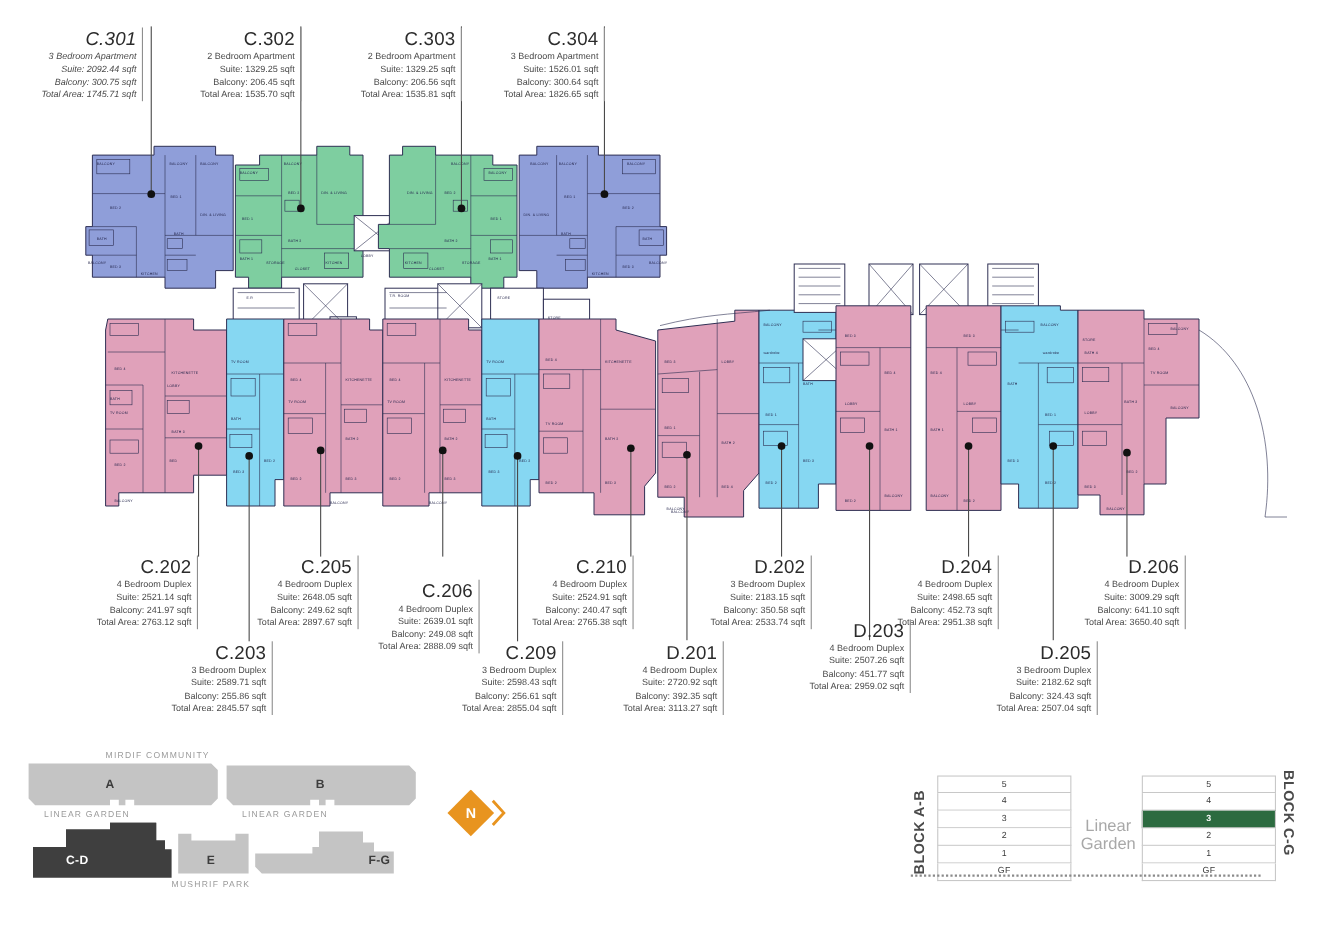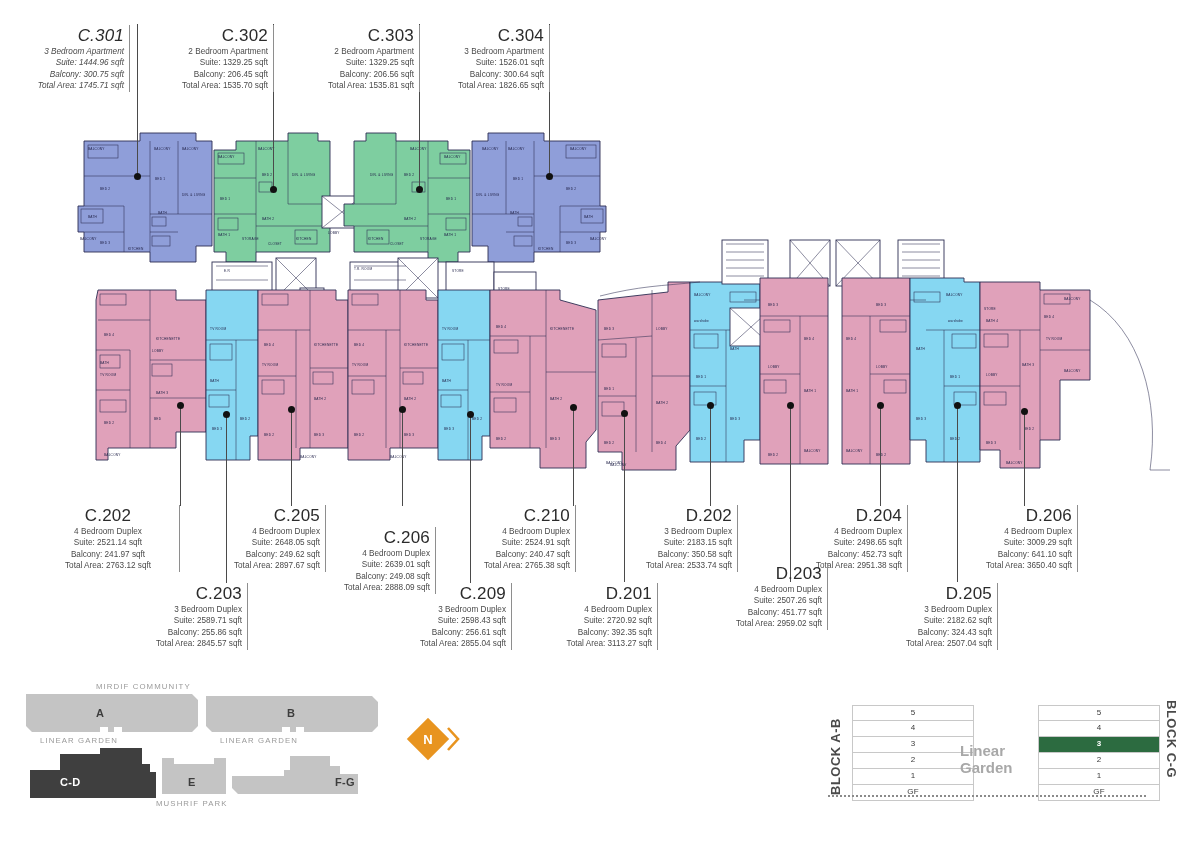--- a/index.html
+++ b/index.html
@@ -101,21 +101,21 @@
   .stack .row.hl { background: #2c6b40; color: #fff; font-weight: 600; }
   .blk-name {
     position: absolute; font-size: 13px; font-weight: bold;
     color: #4a4a4a; letter-spacing: 0.5px;
     writing-mode: vertical-rl; text-orientation: mixed;
   }
   .blk-name.left { transform: rotate(180deg); }
   #lg-garden {
     position: absolute; left: 960px; top: 742px;
     font-size: 15px; color: #a8a8a8; line-height: 1.15;
-    text-align: left; width: 95px; font-weight: bold;
+    text-align: center; width: 95px;
   }
   #baseline {
     position: absolute; left: 828px; top: 795px; width: 318px;
     border-top: 2px dotted #8a8a8a;
   }
 </style>
 </head>
 <body>
 
 <div id="page">
@@ -585,21 +585,21 @@
   <div class="dot" style="left:877px; top:402px;"></div>
   <div class="leader" style="left:957px; top:406px; height:176px;"></div>
   <div class="dot" style="left:954px; top:402px;"></div>
   <div class="leader" style="left:1024px; top:412px; height:94px;"></div>
   <div class="dot" style="left:1021px; top:408px;"></div>
 
   <div class="unit-label top" style="left:0px; top:25px; width:130px;font-style:italic;">
     <div class="u-body">
       <div class="u-code">C.301</div>
       <div class="u-type">3 Bedroom Apartment</div>
-      <div class="u-line">Suite: 1444.96 sqft</div>
+      <div class="u-line">Suite: 2092.44 sqft</div>
       <div class="u-line">Balcony: 300.75 sqft</div>
       <div class="u-line">Total Area: 1745.71 sqft</div>
     </div>
   </div>
   <div class="unit-label top" style="left:136px; top:25px; width:138px;">
     <div class="u-body">
       <div class="u-code">C.302</div>
       <div class="u-type">2 Bedroom Apartment</div>
       <div class="u-line">Suite: 1329.25 sqft</div>
       <div class="u-line">Balcony: 206.45 sqft</div>
@@ -618,21 +618,21 @@
   <div class="unit-label top" style="left:412px; top:25px; width:138px;">
     <div class="u-body">
       <div class="u-code">C.304</div>
       <div class="u-type">3 Bedroom Apartment</div>
       <div class="u-line">Suite: 1526.01 sqft</div>
       <div class="u-line">Balcony: 300.64 sqft</div>
       <div class="u-line">Total Area: 1826.65 sqft</div>
     </div>
   </div>
 
-  <div class="unit-label" style="left:42px; top:505px; width:138px;text-align:center;">
+  <div class="unit-label" style="left:42px; top:505px; width:138px;">
     <div class="u-body">
       <div class="u-code">C.202</div>
       <div class="u-type">4 Bedroom Duplex</div>
       <div class="u-line">Suite: 2521.14 sqft</div>
       <div class="u-line">Balcony: 241.97 sqft</div>
       <div class="u-line">Total Area: 2763.12 sqft</div>
     </div>
   </div>
   <div class="unit-label" style="left:188px; top:505px; width:138px;">
     <div class="u-body">

